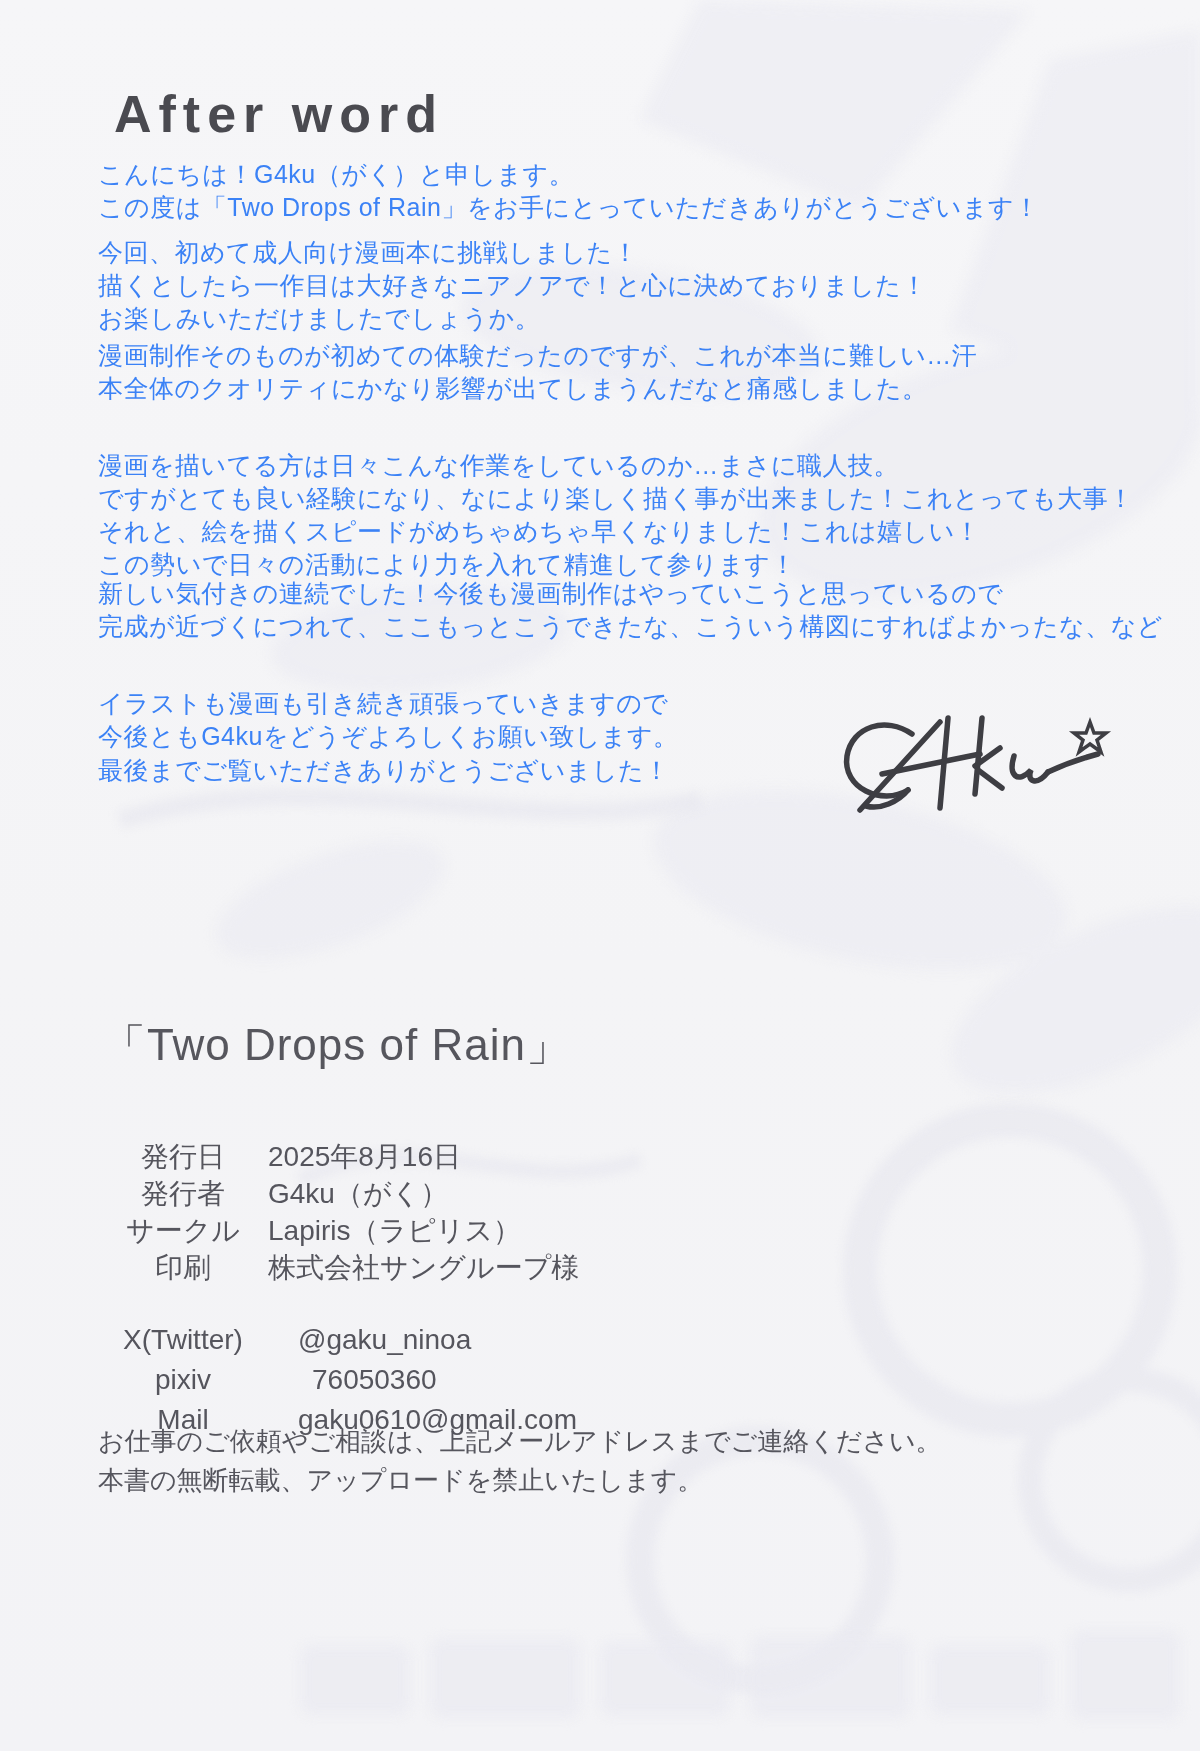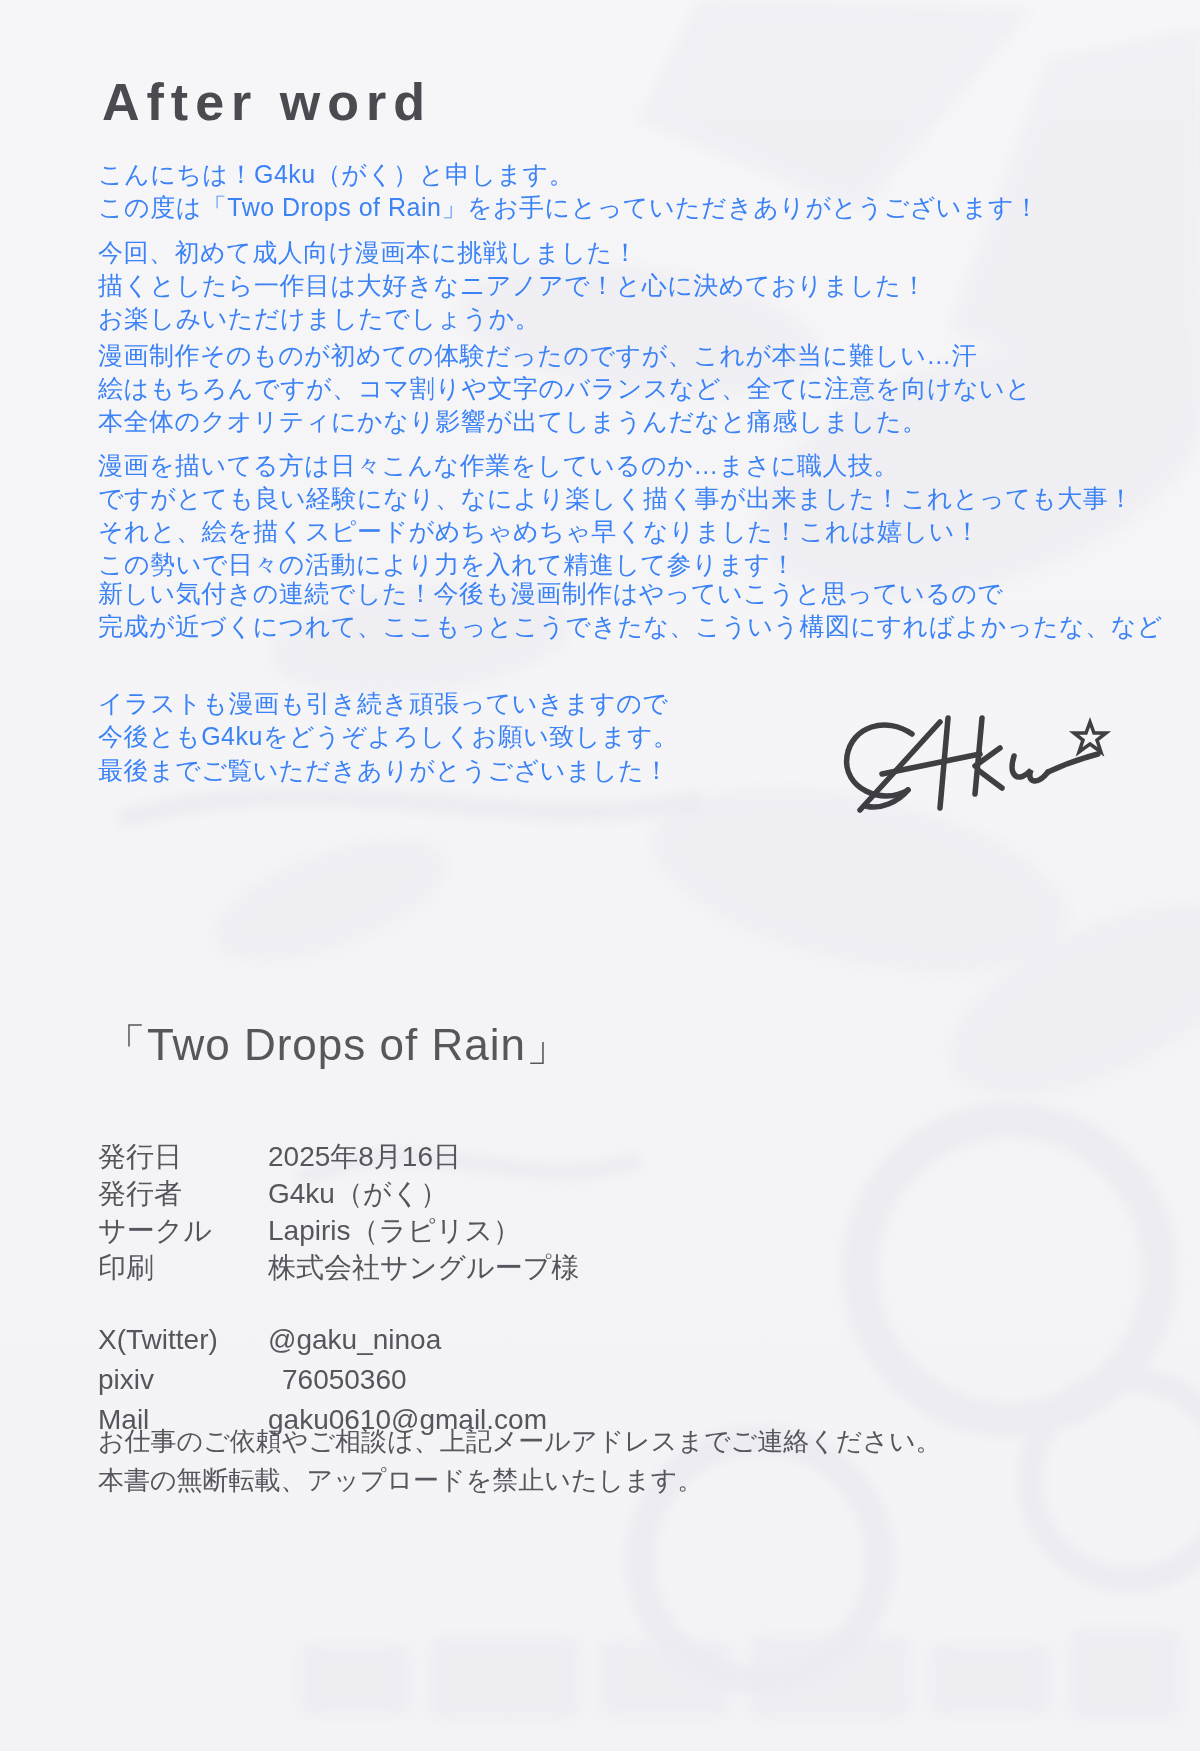--- a/index.html
+++ b/index.html
@@ -5,37 +5,37 @@
   html,body{margin:0;padding:0;}
   body{
     width:1200px;height:1751px;position:relative;overflow:hidden;
     background:linear-gradient(180deg,#f6f6f8 0%,#f4f4f6 55%,#f3f3f6 100%);
     font-family:"Liberation Sans","DejaVu Sans",sans-serif;
     color:#54545b;
   }
   .ghost-layer{position:absolute;inset:0;pointer-events:none;}
   .paper{position:absolute;inset:0;}
   .page-title{
-    position:absolute;left:98px;top:68px;margin:4px;
+    position:absolute;left:98px;top:68px;margin:16px;
     font-size:52px;font-weight:700;letter-spacing:7px;color:#4a4a50;
   }
   .para{position:absolute;left:98px;font-size:25px;line-height:33px;color:#3b82f6;letter-spacing:0.5px;white-space:nowrap;}
   .p1{top:158px;} .p2{top:236px;} .p3{top:339px;} .p4{top:449px;}
   .p5{top:577px;} .p6{top:687px;} .p7{top:754px;}
   .signature{position:absolute;left:828px;top:712px;width:290px;height:118px;}
   .book-title{
     position:absolute;left:92px;top:1006px;margin:10px;
     font-size:44px;font-weight:400;color:#56565d;letter-spacing:1px;
   }
   .info-block{position:absolute;left:98px;font-size:28px;color:#55555d;}
   .colophon{top:1138px;}
   .contacts{top:1320px;}
   .info-row{display:flex;line-height:37px;}
-  .contacts .info-row{line-height:40px;}
-  .info-label{width:170px;flex:0 0 170px;}
+  .contacts .info-row{line-height:40px;gap:30px;}
+  .info-label{width:170px;flex:0 0 170px;text-align:center;}
   .info-value{white-space:nowrap;}
   .value-indent{padding-left:14px;}
   .footer{position:absolute;left:98px;top:1422px;font-size:26px;line-height:39px;color:#55555d;white-space:nowrap;}
 </style>
 </head>
 <body>
 
 <div class="paper">
 
   <svg class="ghost-layer" width="1200" height="1751" viewBox="0 0 1200 1751">
@@ -74,21 +74,20 @@
   </div>
 
   <div class="para p2">
     <div>今回、初めて成人向け漫画本に挑戦しました！</div>
     <div>描くとしたら一作目は大好きなニアノアで！と心に決めておりました！</div>
     <div>お楽しみいただけましたでしょうか。</div>
   </div>
 
   <div class="para p3">
     <div>漫画制作そのものが初めての体験だったのですが、これが本当に難しい…汗</div>
-    <div>絵はもちろんですが、コマ割りや文字のバランスなど、全てに注意を向けないと</div>
     <div>本全体のクオリティにかなり影響が出てしまうんだなと痛感しました。</div>
   </div>
 
   <div class="para p4">
     <div>漫画を描いてる方は日々こんな作業をしているのか…まさに職人技。</div>
     <div>ですがとても良い経験になり、なにより楽しく描く事が出来ました！これとっても大事！</div>
     <div>それと、絵を描くスピードがめちゃめちゃ早くなりました！これは嬉しい！</div>
     <div>この勢いで日々の活動により力を入れて精進して参ります！</div>
   </div>
 

